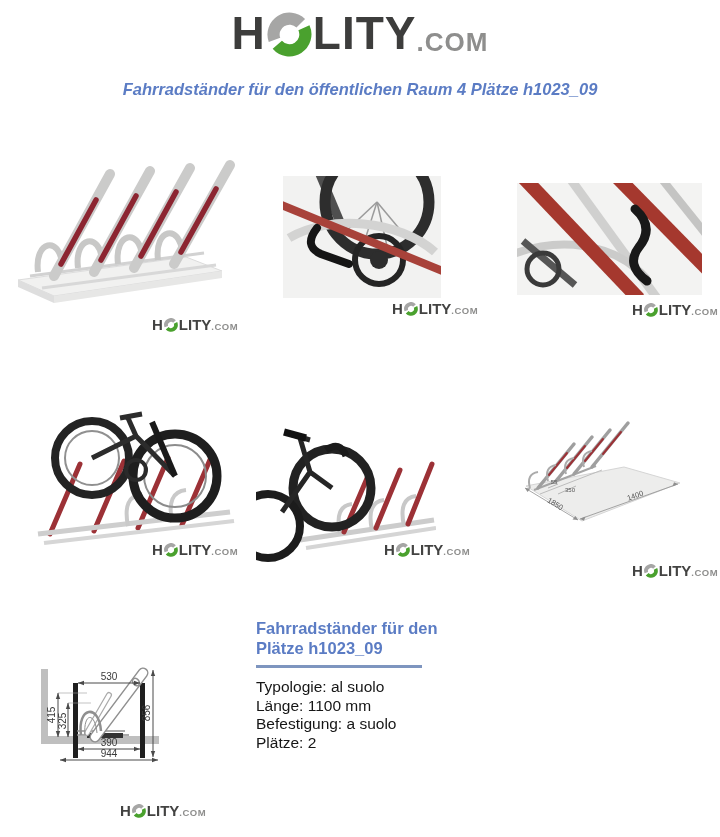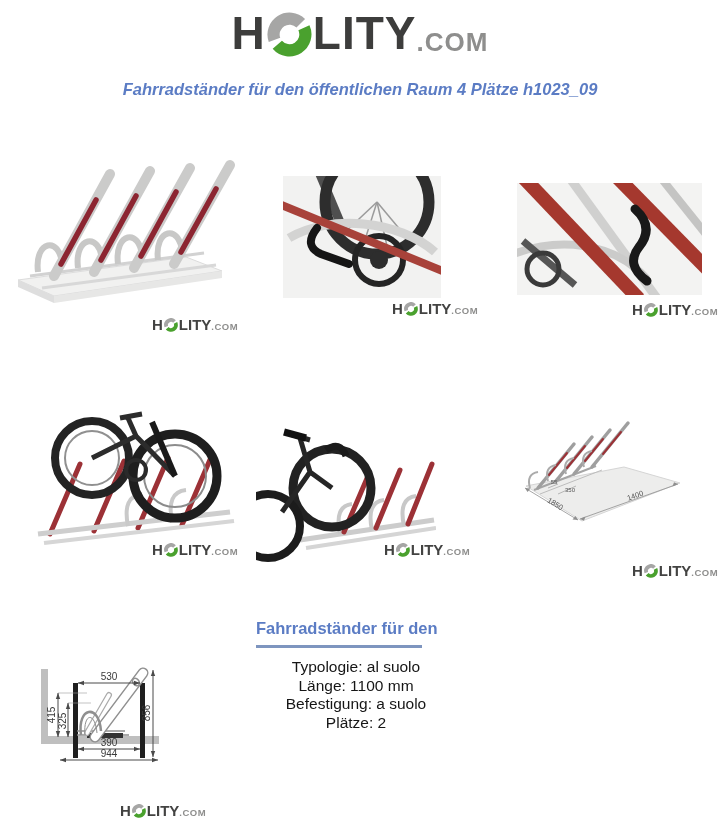--- a/index.html
+++ b/index.html
@@ -35,21 +35,21 @@
   .wm-o{width:14px;height:14px;margin:0 1px;}
   .wm-com{font-size:9.5px;font-weight:bold;color:#8e8e8d;line-height:1.1;letter-spacing:.5px;}
   #wm1{left:152px;top:317px;} #wm2{left:392px;top:301px;} #wm3{left:632px;top:302px;}
   #wm4{left:152px;top:542px;} #wm5{left:384px;top:542px;} #wm6{left:632px;top:563px;}
   #wm7{left:120px;top:803px;}
 
   
   .info{position:absolute;left:256px;top:610px;width:200px;margin-top:8px;}
   .info-title{font-size:16.5px;font-weight:bold;color:#5b7cc4;line-height:20px;}
   .info-rule{width:166px;height:3px;background:#7e95bf;margin:7px 0 10px 0;}
-  .info-detail{font-size:15.5px;color:#161616;line-height:18.5px;text-align:center;}
+  .info-detail{font-size:15.5px;color:#161616;line-height:18.5px;}
 
   
   svg text{font-family:"Liberation Sans",sans-serif;}
   .dim{stroke:#4a4a4a;stroke-width:1;}
   .thin{stroke:#9a9a9a;stroke-width:.6;}
   .dimtext{font-size:10px;fill:#3a3a3a;}
   .dimarrow{fill:#4a4a4a;}
   .isotext{font-size:7.5px;fill:#555;}
   .isotext-s{font-size:6px;fill:#555;}
 </style>
@@ -248,20 +248,21 @@
       <line class="dim" x1="35" y1="115" x2="133" y2="115"></line>
       <polygon class="dimarrow" points="35,115 41,112.8 41,117.2"></polygon>
       <polygon class="dimarrow" points="133,115 127,112.8 127,117.2"></polygon>
       <text class="dimtext" x="84" y="112" text-anchor="middle">944</text>
     </svg>
   </div>
 
   <div class="info">
     <div class="info-title">
       <div>Fahrradständer für den</div>
+      <div>Plätze h1023_09</div>
     </div>
     <div class="info-rule"></div>
     <div class="info-detail">Typologie: al suolo</div>
     <div class="info-detail">Länge: 1100 mm</div>
     <div class="info-detail">Befestigung: a suolo</div>
     <div class="info-detail">Plätze: 2</div>
   </div>
 
   <div class="wm" id="wm1">
   <span class="wm-h">H</span>

